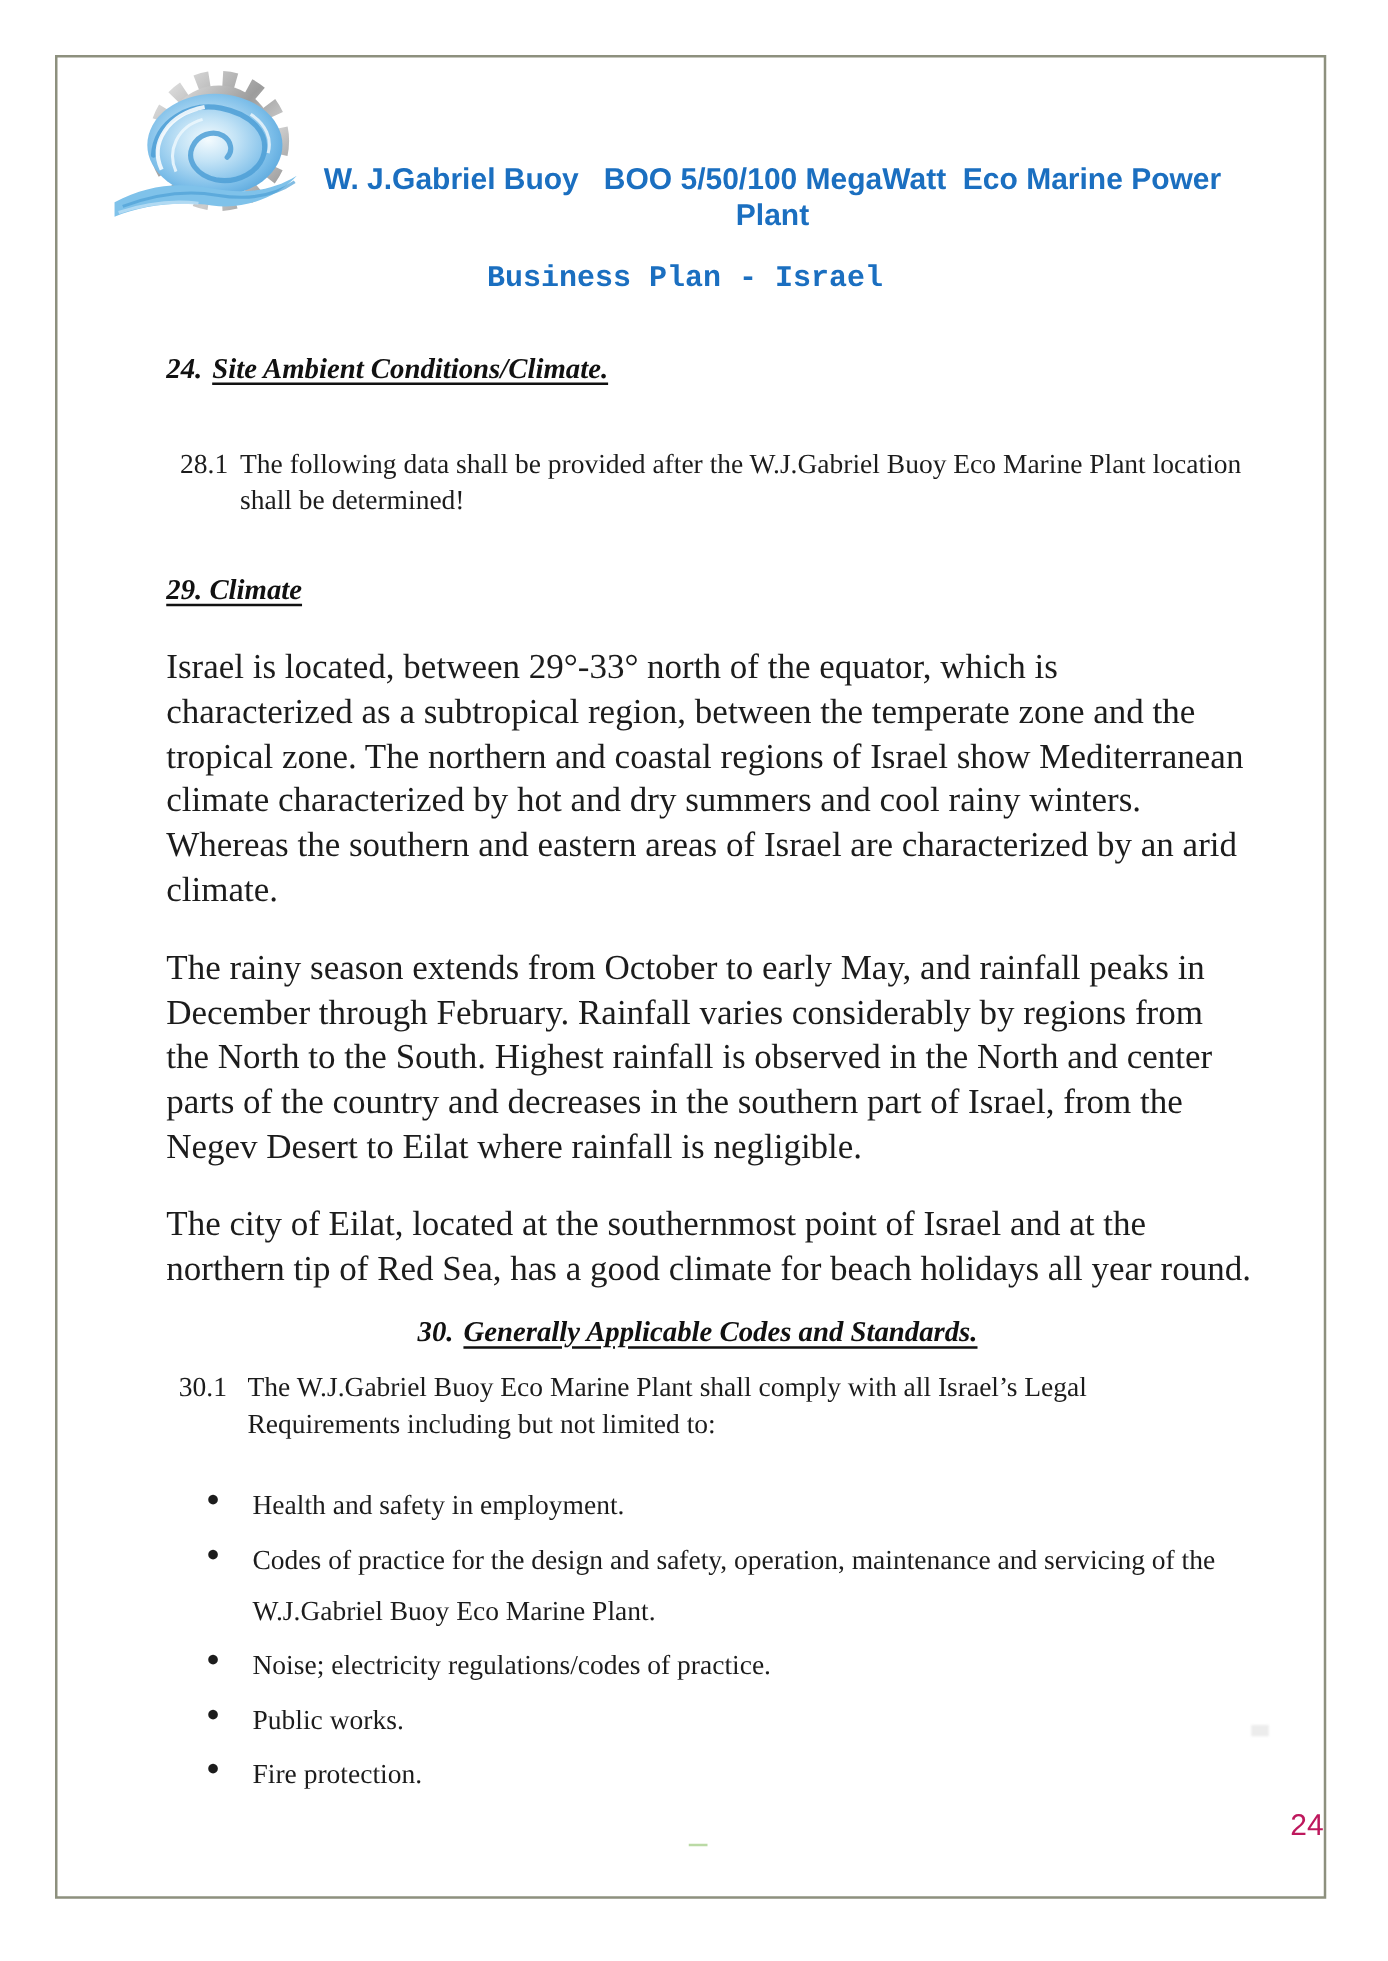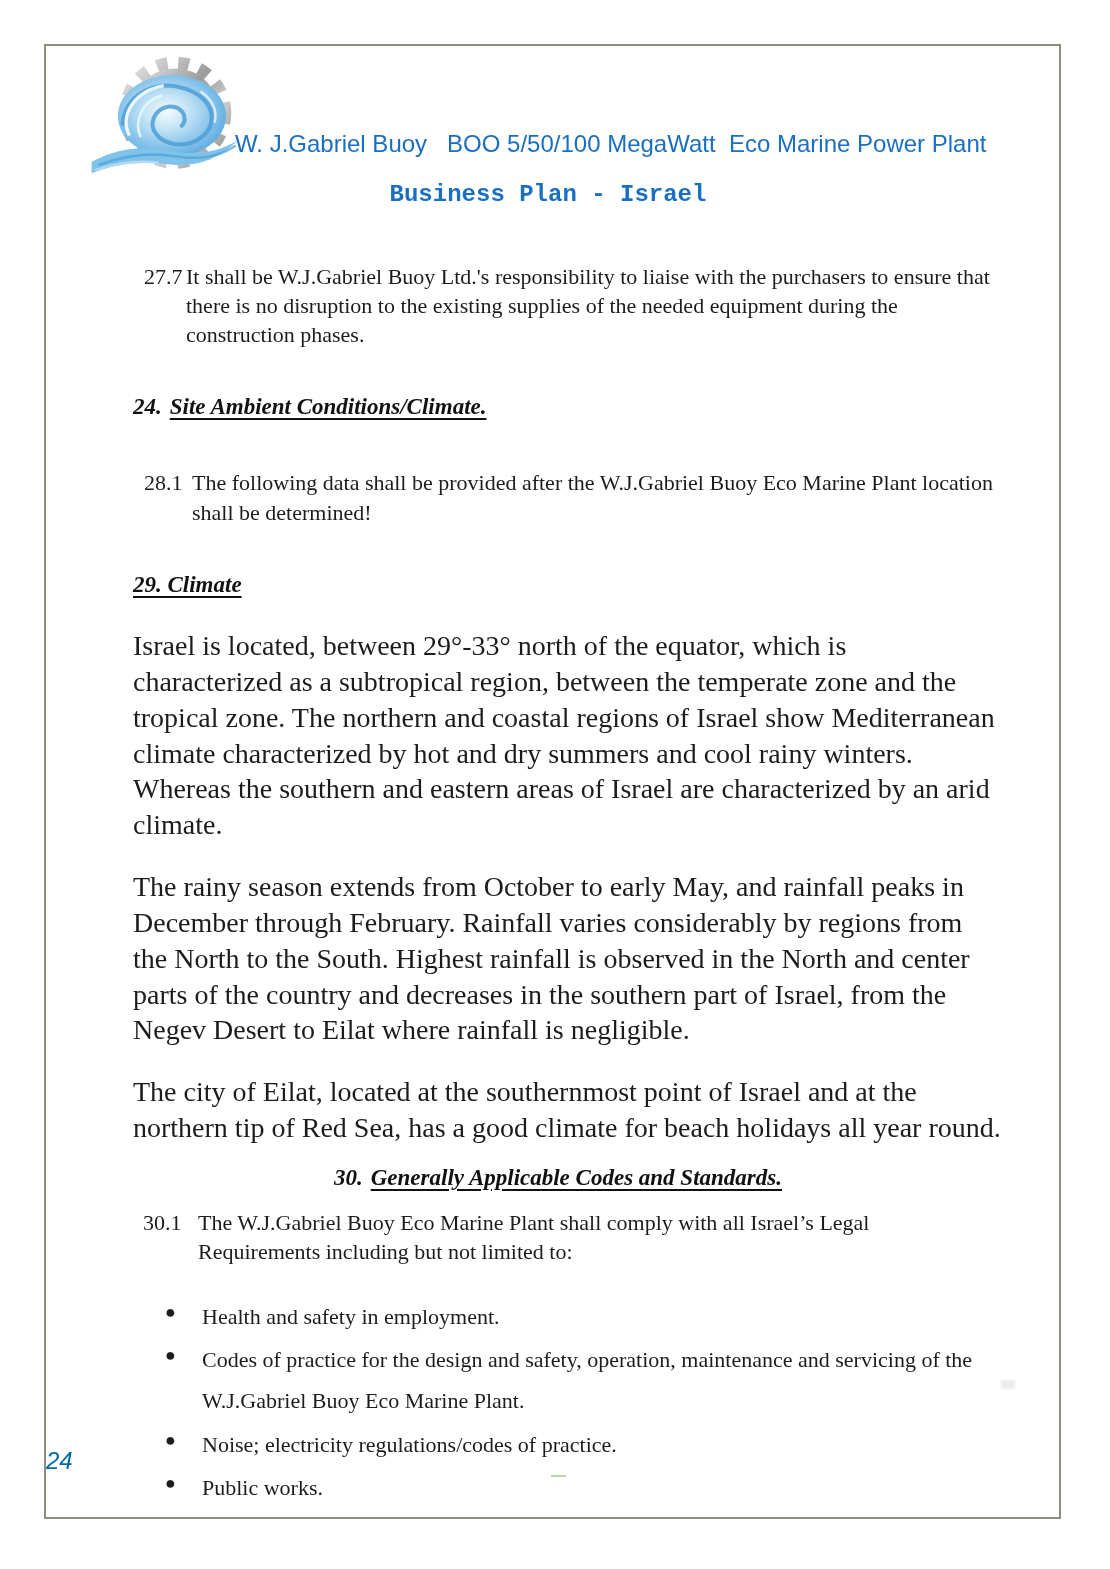--- a/index.html
+++ b/index.html
@@ -26,23 +26,23 @@
   }
   
   .logo {
     position: absolute;
     left: 44px; top: 8px;
     width: 172px; height: 142px;
   }
   .title-1 {
     margin: 0 0 0 102px;
     padding-top: 84px;
-    text-align: left;
+    text-align: center;
     font-family: "Liberation Sans", sans-serif;
-    font-weight: normal;
+    font-weight: bold;
     font-size: 24px;
     line-height: 1.2;
     color: #1b6fc0;
     white-space: pre-wrap;
   }
   .title-2 {
     margin: 22px 38px 0 0;
     text-align: center;
     font-family: Liberation Mono, monospace;
     font-weight: bold;
@@ -101,25 +101,24 @@
   .bullets .bullet-glyph {
     position: absolute;
     left: 0; top: 0;
     font-size: 18px;
   }
   
   .page-number {
     position: absolute;
     left: 0; right: 0;
     bottom: 42px;
-    text-align: left;
+    text-align: right;
     font-family: "Liberation Sans", sans-serif;
     font-size: 24px;
-    color: #0369a1;
-    font-style: italic;
+    color: #be185d;
   }
   .spell-mark {
     position: absolute;
     left: 505px; bottom: 40px;
     width: 15px; height: 2px;
     background: #a9d18e;
     opacity: .8;
   }
   .scan-artifact {
     position: absolute;
@@ -163,24 +162,20 @@
     <path d="M2,130 C32,114 62,110 94,116 C126,122 154,120 180,104 C162,124 130,138 97,133 C64,128 28,133 2,144 Z" fill="#7fc2ea"></path>
     <path d="M10,134 C42,122 72,118 102,123 C132,128 158,124 178,110" stroke="#4d9fd6" stroke-width="3" fill="none" opacity="0.7"></path>
     <path d="M6,140 C36,130 60,128 84,131" stroke="#b7ddf4" stroke-width="3" fill="none" opacity="0.9"></path>
   </svg>
 
   <div class="content">
 
     <div class="title-1">W. J.Gabriel Buoy   BOO 5/50/100 MegaWatt  Eco Marine Power Plant</div>
     <div class="title-2">Business Plan - Israel</div>
 
-    <div class="numbered item-277">
-      <span class="num">27.7</span>
-      <span>It shall be W.J.Gabriel Buoy Ltd.'s responsibility to liaise with the purchasers to ensure that there is no disruption to the existing supplies of the needed equipment during the construction phases.</span>
-    </div>
 
     <div class="sec-heading heading-28">
       <span class="num">24.</span><span class="underlined">Site Ambient Conditions/Climate.</span>
     </div>
 
     <div class="numbered item-281">
       <span class="num">28.1</span>
       <span>The following data shall be provided after the W.J.Gabriel Buoy Eco Marine Plant location shall be determined!</span>
     </div>
 

